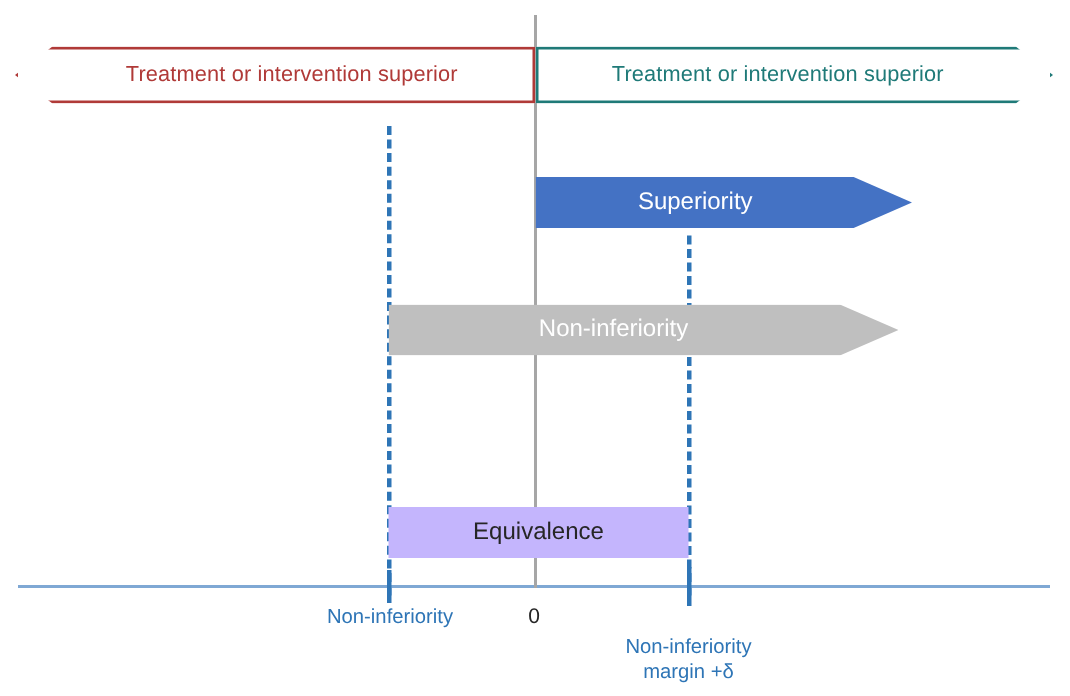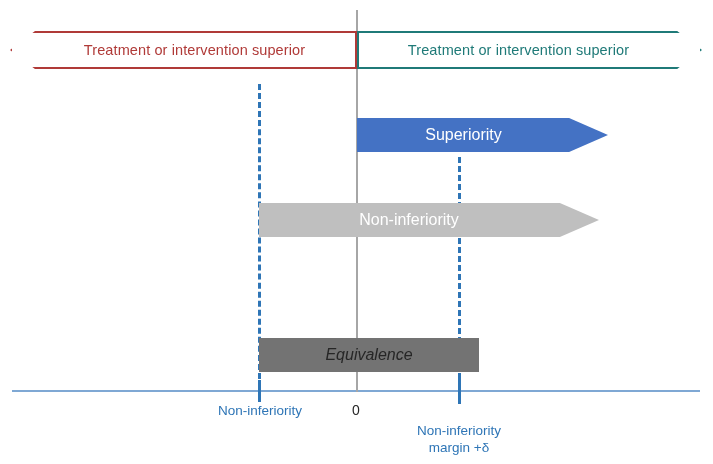--- a/index.html
+++ b/index.html
@@ -76,24 +76,23 @@
   .bar-noninferiority .bar-label{margin-right:40px;}
 
   .bar-inferiority{
     left:147px;top:272px;width:211px;
     background:#70AD47;
     clip-path:polygon(0% 50%, 11.5% 0%, 100% 0%, 100% 100%, 11.5% 100%);
   }
   .bar-inferiority .bar-label{margin-left:24px;}
 
   .bar-equivalence{
-    left:259px;top:338px;width:220px;
-    background:#737373;
+    left:259px;top:338px;width:200px;
+    background:#c4b5fd;
     color:#262626;
-    font-style:italic;
   }
 
   
   .tick{position:absolute;width:3px;background:#2E75B6;}
   .tick-zero{background:#a6a6a6;}
 
   
   .axis-label{
     position:absolute;text-align:center;
     font-size:13.5px;line-height:17px;color:#2E75B6;

